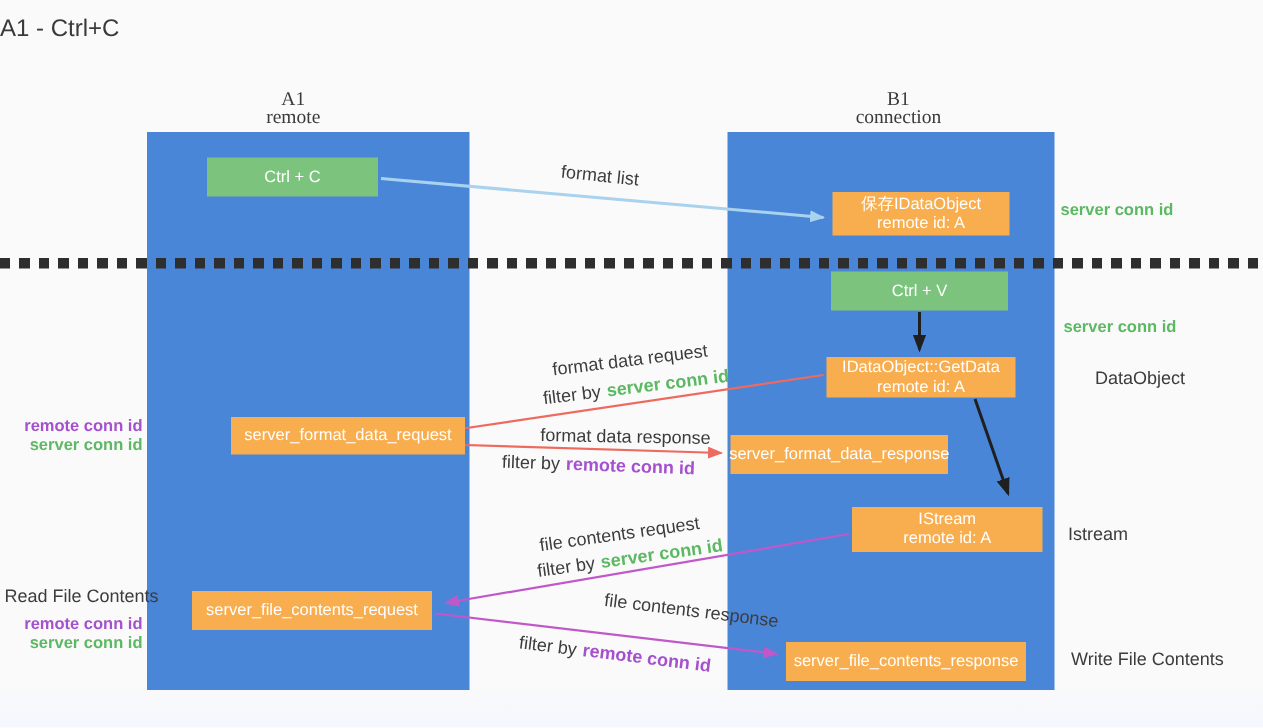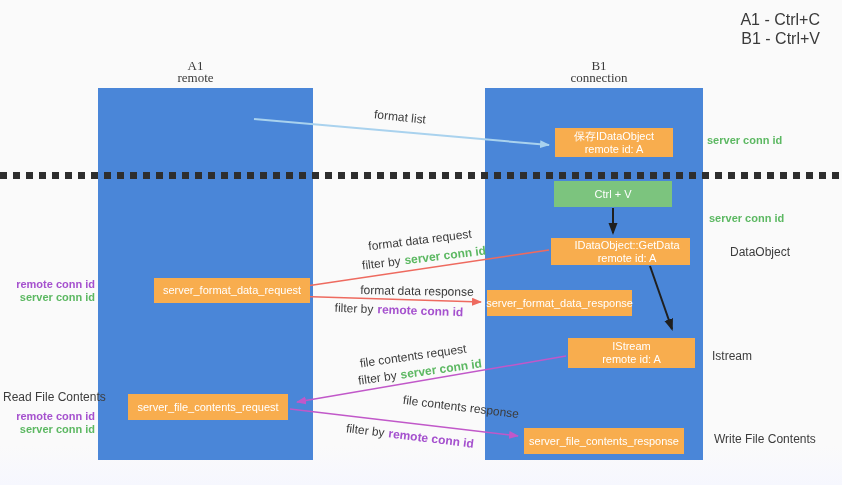--- a/index.html
+++ b/index.html
@@ -1,21 +1,21 @@
 <!DOCTYPE html>
 <html style="--panel-blue: #4a86d8; --box-green: #7cc47e; --box-orange: #f8ad4e; --text-green: #5cb862; --text-purple: #a551ce; --arrow-blue: #a9d2ee; --arrow-black: #1f1f1f; --arrow-red: #ee6a5f; --arrow-purple: #c158c9; --dot-color: #2e2e2e;"><head>
 <meta charset="utf-8">
 <style>
   html,body { margin:0; padding:0; }
   .canvas {
     position:relative; width:842px; height:485px; overflow:hidden;
     background:linear-gradient(180deg,#fafafa 0%,#fafafa 92%,#f6f7fe 100%);
     font-family:"Liberation Sans", sans-serif; color:#3c3c3c;
   }
-  .title { position:absolute; left:0; top:10px; width:820px; text-align:right;
+  .title { position:absolute; left:0; top:10px; width:820px; text-align:left;
            font-size:16px; line-height:19px; color:#3a3a3a; }
   .lane-header { position:absolute; text-align:center; font-size:13px; line-height:12px; color:#3a3a3a;font-family:Liberation Serif, serif; }
   .panel { position:absolute; background:var(--panel-blue); }
   .divider { position:absolute; left:0; top:172px; width:842px; height:7px;
              background:repeating-linear-gradient(90deg,var(--dot-color) 0 7px,transparent 7px 13px); }
   .arrows { position:absolute; left:0; top:0; pointer-events:none; }
   .box { position:absolute; display:flex; flex-direction:column; align-items:center; justify-content:center;
          color:#fff; text-align:center; font-size:11px; line-height:13px; }
   .box.green  { background:var(--box-green); }
   .box.orange { background:var(--box-orange); }
@@ -37,21 +37,20 @@
   .mfill-red    { fill:var(--arrow-red); }
   .mfill-purple { fill:var(--arrow-purple); }
 </style>
 </head>
 <body>
 
 <div class="canvas">
 
   <div class="title">
     <div>A1 - Ctrl+C</div>
-    <div>B1 - Ctrl+V</div>
   </div>
 
   <div class="lane-header" style="left:88px; top:60px; width:215px;">
     <div>A1</div>
     <div>remote</div>
   </div>
   <div class="lane-header" style="left:490px; top:60px; width:218px;">
     <div>B1</div>
     <div>connection</div>
   </div>
@@ -78,31 +77,34 @@
     </defs>
     <line class="arrow-blue" x1="254" y1="119" x2="549" y2="145" marker-end="url(#mBlue)"></line>
     <line class="arrow-black" x1="613" y1="208" x2="613" y2="233" marker-end="url(#mBlack)"></line>
     <line class="arrow-black" x1="650" y1="266" x2="672" y2="329" marker-end="url(#mBlack)"></line>
     <line class="arrow-red" x1="549" y1="250" x2="293" y2="288" marker-end="url(#mRed)"></line>
     <line class="arrow-red" x1="288" y1="296" x2="481" y2="302" marker-end="url(#mRed)"></line>
     <line class="arrow-purple" x1="566" y1="356" x2="297" y2="402" marker-end="url(#mPurple)"></line>
     <line class="arrow-purple" x1="290" y1="409" x2="518" y2="436" marker-end="url(#mPurple)"></line>
   </svg>
 
+  <div class="box green" style="left:138px; top:105px; width:114px; height:26px;">
+    <div>Ctrl + C</div>
+  </div>
 
   <div class="box orange" style="left:555px; top:128px; width:118px; height:29px;">
     <div>保存IDataObject</div>
     <div>remote id: A</div>
   </div>
 
   <div class="box green" style="left:554px; top:181px; width:118px; height:26px;">
     <div>Ctrl + V</div>
   </div>
 
-  <div class="box orange" style="left:551px; top:238px; width:126px; height:27px;padding-left:13px;">
+  <div class="box orange" style="left:551px; top:238px; width:126px; height:27px;">
     <div>IDataObject::GetData</div>
     <div>remote id: A</div>
   </div>
 
   <div class="box orange" style="left:130px; top:278px; width:156px; height:25px;margin-left:24px;">
     <div>server_format_data_request</div>
   </div>
 
   <div class="box orange" style="left:487px; top:290px; width:145px; height:26px;">
     <div>server_format_data_response</div>

